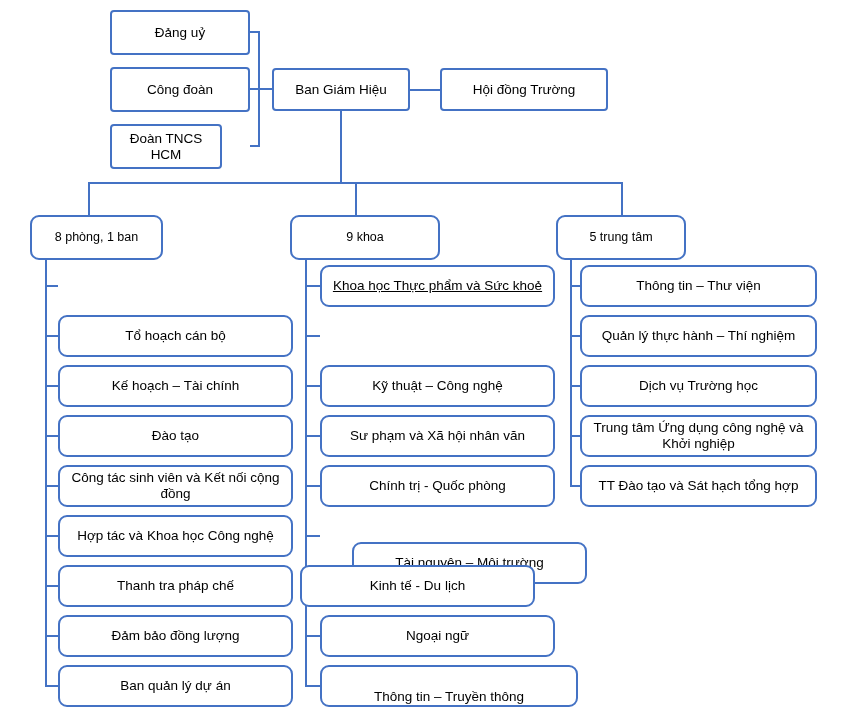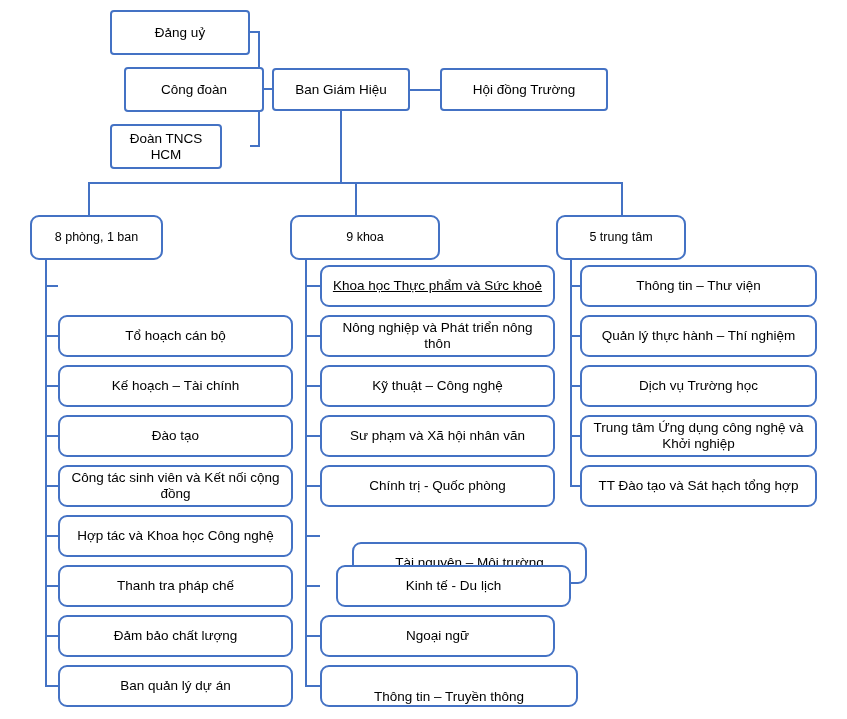--- a/index.html
+++ b/index.html
@@ -78,21 +78,21 @@
 </style>
 </head>
 <body>
 
 <div id="chart-root">
 
   <div class="node rect" style="left:110px; top:10px; width:140px; height:45px;">
     <span class="label">Đảng uỷ</span>
   </div>
 
-  <div class="node rect" style="left:124px; top:67px; width:140px; height:45px;">
+  <div class="node rect" style="left:110px; top:67px; width:140px; height:45px;">
     <span class="label">Công đoàn</span>
   </div>
 
   <div class="node rect" style="left:110px; top:124px; width:112px; height:45px;">
     <span class="label">Đoàn TNCS HCM</span>
   </div>
 
   <div class="node rect" style="left:272px; top:68px; width:138px; height:43px;">
     <span class="label">Ban Giám Hiệu</span>
   </div>
@@ -146,42 +146,39 @@
     <span class="label">Hợp tác và Khoa học Công nghệ</span>
   </div>
   <div class="line h" style="left:45px; top:535px; width:13px;"></div>
 
   <div class="node item" style="left:58px; top:565px; width:235px; height:42px;">
     <span class="label">Thanh tra pháp chế</span>
   </div>
   <div class="line h" style="left:45px; top:585px; width:13px;"></div>
 
   <div class="node item" style="left:58px; top:615px; width:235px; height:42px;">
-    <span class="label">Đảm bảo chất lượng</span>
+    <span class="label">Đảm bảo đồng lượng</span>
   </div>
   <div class="line h" style="left:45px; top:635px; width:13px;"></div>
 
   <div class="node item" style="left:58px; top:665px; width:235px; height:42px;">
     <span class="label">Ban quản lý dự án</span>
   </div>
   <div class="line h" style="left:45px; top:685px; width:13px;"></div>
 
   <div class="node category" style="left:290px; top:215px; width:150px; height:45px;">
     <span class="label">9 khoa</span>
   </div>
   <div class="line v" style="left:305px; top:260px; height:426px;"></div>
 
   <div class="node item" style="left:320px; top:265px; width:235px; height:42px;text-decoration:underline;">
     <span class="label">Khoa học Thực phẩm và Sức khoẻ</span>
   </div>
   <div class="line h" style="left:305px; top:285px; width:15px;"></div>
 
-  <div class="node item" style="left:320px; top:315px; width:235px; height:42px;">
-    <span class="label">Nông nghiệp và Phát triển nông thôn</span>
-  </div>
   <div class="line h" style="left:305px; top:335px; width:15px;"></div>
 
   <div class="node item" style="left:320px; top:365px; width:235px; height:42px;">
     <span class="label">Kỹ thuật – Công nghệ</span>
   </div>
   <div class="line h" style="left:305px; top:385px; width:15px;"></div>
 
   <div class="node item" style="left:320px; top:415px; width:235px; height:42px;">
     <span class="label">Sư phạm và Xã hội nhân văn</span>
   </div>
@@ -190,21 +187,21 @@
   <div class="node item" style="left:320px; top:465px; width:235px; height:42px;">
     <span class="label">Chính trị - Quốc phòng</span>
   </div>
   <div class="line h" style="left:305px; top:485px; width:15px;"></div>
 
   <div class="node item" style="left:320px; top:542px; width:235px; height:42px;margin-left:32px;">
     <span class="label">Tài nguyên – Môi trường</span>
   </div>
   <div class="line h" style="left:305px; top:535px; width:15px;"></div>
 
-  <div class="node item" style="left:336px; top:565px; width:235px; height:42px;">
+  <div class="node item" style="left:300px; top:565px; width:235px; height:42px;">
     <span class="label">Kinh tế - Du lịch</span>
   </div>
   <div class="line h" style="left:305px; top:585px; width:15px;"></div>
 
   <div class="node item" style="left:320px; top:615px; width:235px; height:42px;">
     <span class="label">Ngoại ngữ</span>
   </div>
   <div class="line h" style="left:305px; top:635px; width:15px;"></div>
 
   <div class="node item" style="left:320px; top:665px; width:258px; height:42px;align-items:flex-end;">

